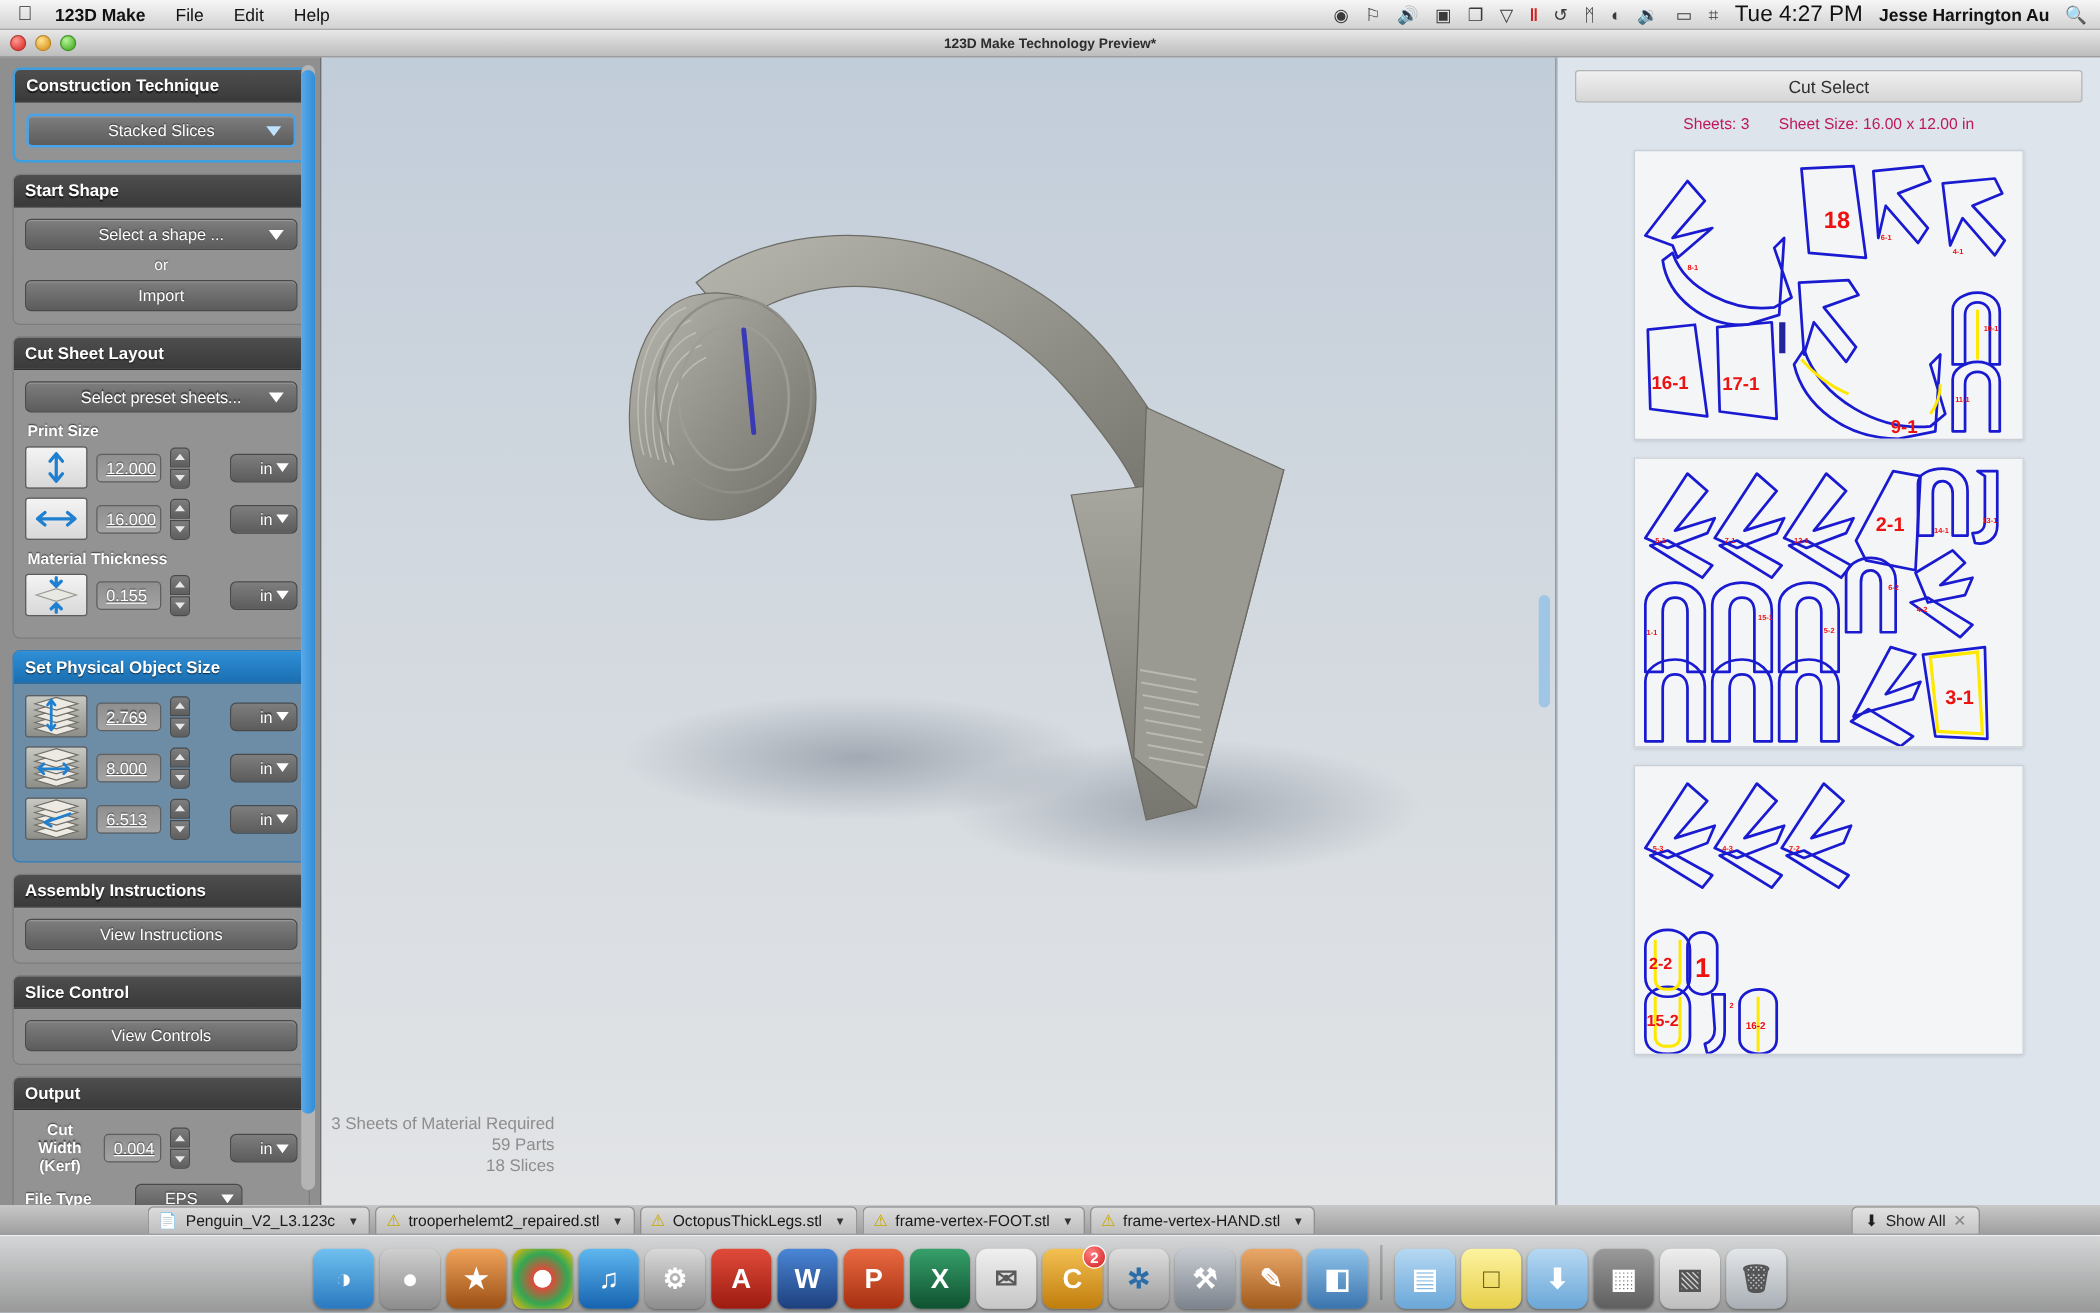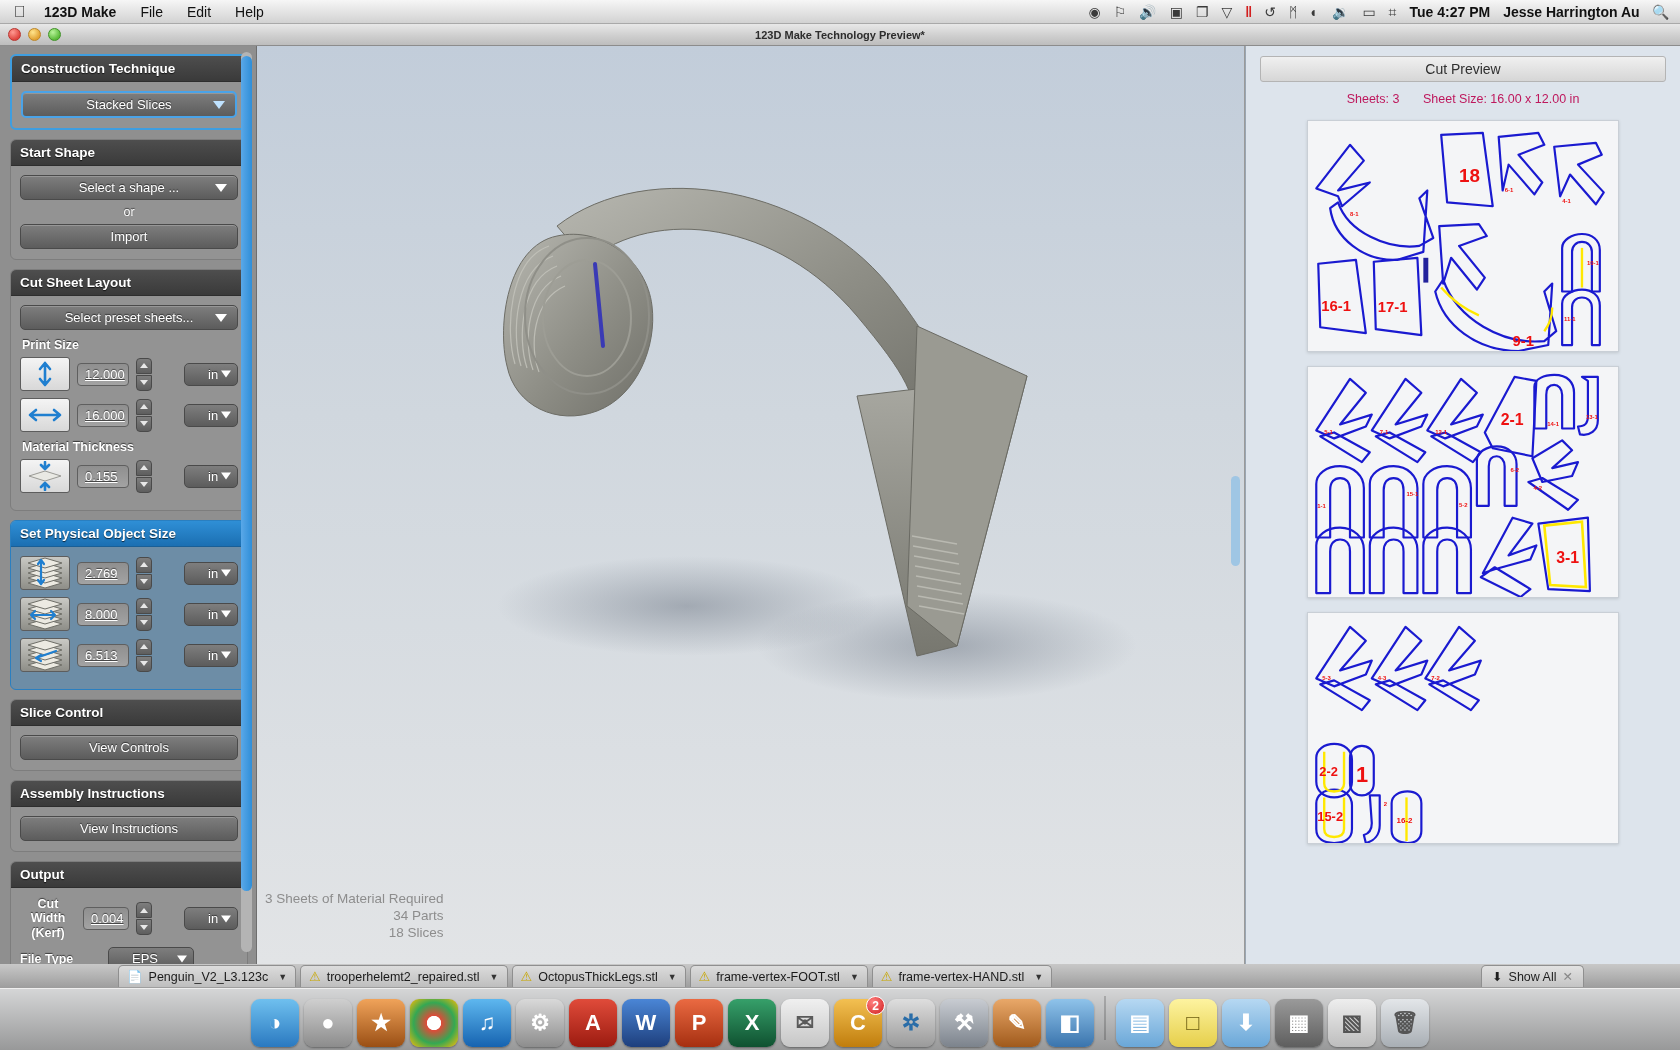--- a/index.html
+++ b/index.html
@@ -16,21 +16,21 @@
     background: linear-gradient(to bottom, #f6f6f6 0%, #e4e4e4 50%, #d2d2d2 100%);
     border-bottom: 1px solid #a9a9a9;
     display: flex; align-items: center; z-index: 50;
   }
   .apple-logo { margin-left: 14px; font-size: 16px; color: #2b2b2b; line-height: 1; }
   .menu-app { font-weight: bold; font-size: 14px; color: #111; margin-left: 18px; }
   .menu-item { font-size: 14px; color: #111; margin-left: 24px; }
   .menubar-right { margin-left: auto; display: flex; align-items: center; padding-right: 10px; gap: 13px; }
   .mb-icon { font-size: 14px; color: #3a3a3a; line-height: 1; display:inline-block; }
   .mb-icon.red { color: #d21f1f; font-weight: bold; letter-spacing: -1px;}
-  .mb-clock { font-size: 14px; color: #111; font-weight: bold; }
+  .mb-clock { font-size: 18px; color: #111; }
   .mb-user { font-size: 14px; color: #111; font-weight: bold; }
 
   
   .window {
     position: absolute; left: 0; top: 24px; width: 1680px; height: 940px;
     background: #d3d3d3;
   }
   .titlebar {
     position: relative; height: 22px;
     background: linear-gradient(to bottom, #e8e8e8 0%, #cfcfcf 55%, #bdbdbd 100%);
@@ -423,30 +423,30 @@
                   <div>
                     <span class="ar dn"></span>
                   </div>
                 </div>
               <div class="unitsel"><span>in</span><span class="caret"></span></div>
             </div>
           </div>
         </div>
 
         <div class="grp">
+          <div class="grp-head">Assembly Instructions</div>
+          <div class="grp-body">
+            <div class="btn">View Instructions</div>
+          </div>
+        </div>
+
+        <div class="grp">
           <div class="grp-head">Slice Control</div>
           <div class="grp-body">
             <div class="btn">View Controls</div>
-          </div>
-        </div>
-
-        <div class="grp">
-          <div class="grp-head">Assembly Instructions</div>
-          <div class="grp-body">
-            <div class="btn">View Instructions</div>
           </div>
         </div>
 
         <div class="grp">
           <div class="grp-head">Output</div>
           <div class="grp-body">
             <div class="row">
               <div class="kerf-label">
                 <span>Cut Width</span><br>
                 <span>(Kerf)</span>
@@ -522,29 +522,29 @@
               <path d="M308 240 C 276 254, 272 300, 282 326"></path>
             </g>
             <ellipse cx="330" cy="270" rx="62" ry="78" fill="none" stroke="#8f8f88" stroke-width="2"></ellipse>
             <ellipse cx="330" cy="272" rx="44" ry="58" fill="none" stroke="#9d9d95" stroke-width="2"></ellipse>
             <path d="M338 218 L 346 300" stroke="#3a3ab5" stroke-width="4" stroke-linecap="round"></path>
           </g>
         </svg>
 
         <div class="vp-status">
           <div>3 Sheets of Material Required</div>
-          <div>34 Parts</div>
+          <div>59 Parts</div>
           <div>18 Slices</div>
         </div>
 
         <div class="vp-scroll"></div>
       </div>
 
       <div class="rightpanel">
-        <div class="cut-head">Cut Preview</div>
+        <div class="cut-head">Cut Select</div>
         <div class="cut-meta">
           <span>Sheets: 3</span>
           <span>Sheet Size: 16.00 x 12.00 in</span>
         </div>
 
         <div class="sheet">
           <svg viewBox="0 0 312 232">
             <g fill="none" stroke="#1a1ad0" stroke-width="2.2" stroke-linejoin="round">
               <path d="M8 68 L42 24 L56 40 L30 70 L62 62 L34 86 L30 76 Z"></path>
               <path d="M30 82 C 40 112, 80 130, 112 126 L 126 118 L 112 78 L 120 70 L 116 132 L 90 140 C 56 142, 26 118, 22 88 Z"></path>

